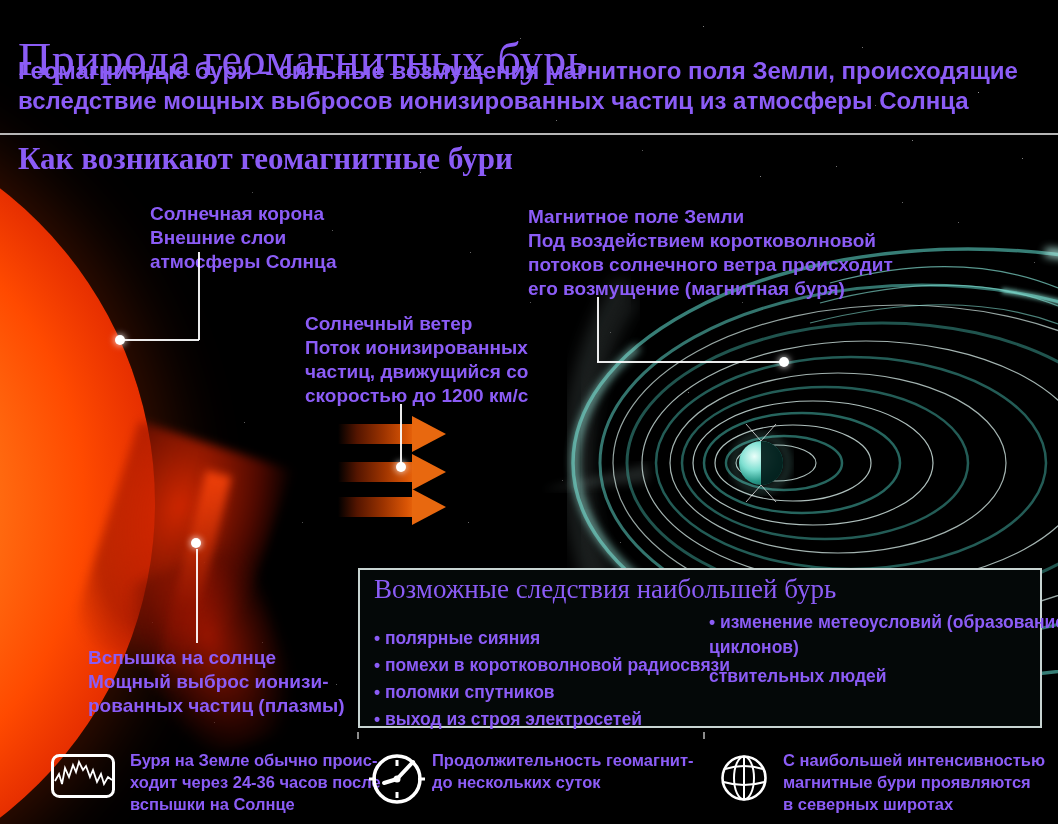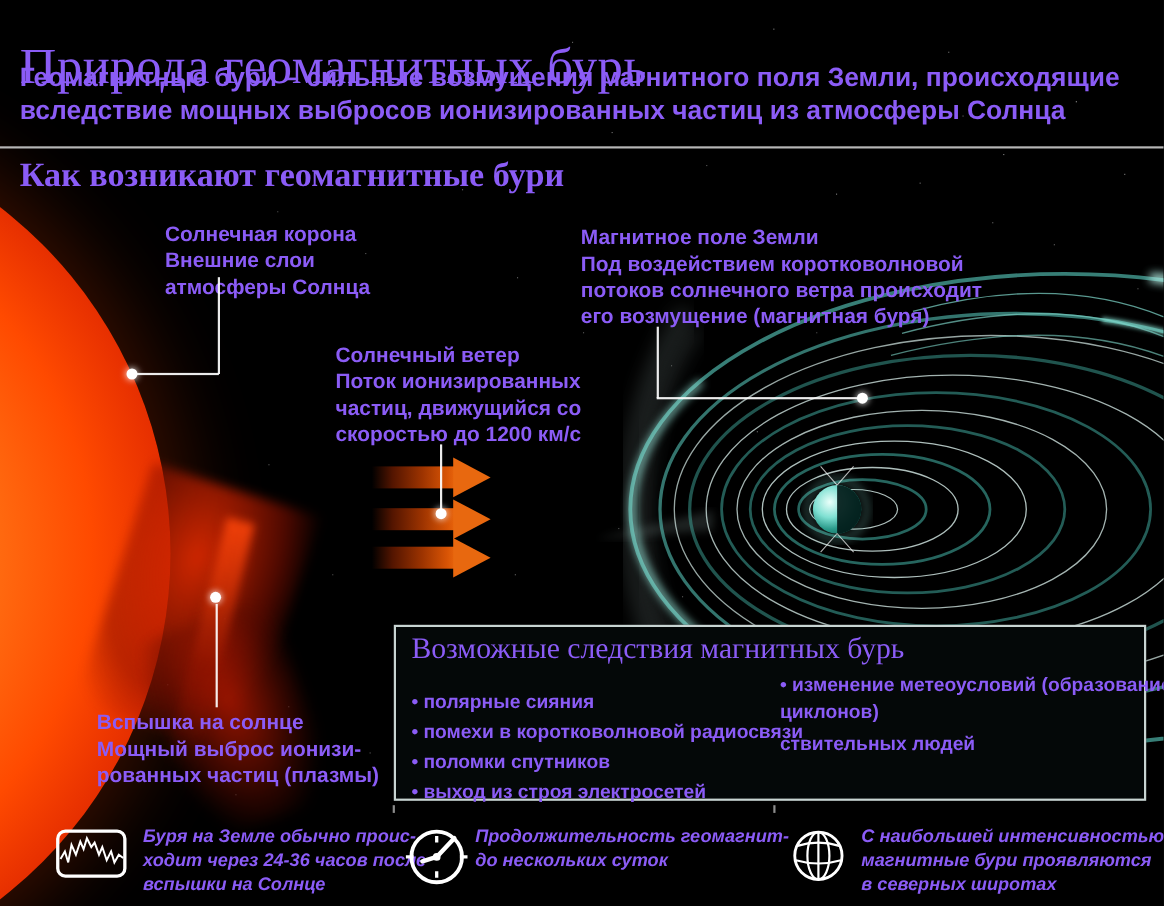--- a/index.html
+++ b/index.html
@@ -64,21 +64,21 @@
   .conbox .ctitle{position:absolute;left:14px;top:4px;font-family:"Liberation Serif",serif;
                   font-size:27px;font-weight:400;white-space:nowrap;}
   .colL{position:absolute;left:14px;top:58px;width:330px;}
   .colL div{font-size:17.5px;font-weight:700;line-height:20px;margin-bottom:7px;white-space:nowrap;}
   .colR{position:absolute;left:349px;top:40px;width:330px;}
   .colR .item{margin-bottom:4px;}
   .colR .item div{font-size:17.5px;font-weight:700;line-height:25px;white-space:nowrap;}
   .tick{position:absolute;width:1.5px;height:7px;background:rgba(255,255,255,.55);z-index:5;}
   
   .fact-text{position:absolute;z-index:5;font-size:16.5px;line-height:22px;font-weight:700;}
-  .fact-text div{white-space:nowrap;font-style:italic;}
+  .fact-text div{white-space:nowrap;}
   .ficon{position:absolute;z-index:5;}
 </style>
 </head>
 <body>
 
 <div class="canvas">
 
   <div class="stars"></div>
 
   <div class="sun"></div>
@@ -191,21 +191,21 @@
   <div class="arrow" style="left:338px;top:454px;">
     <div class="body"></div>
       <div class="head"></div>
   </div>
   <div class="arrow" style="left:338px;top:489px;">
     <div class="body"></div>
       <div class="head"></div>
   </div>
 
   <div class="conbox">
-    <div class="ctitle">Возможные следствия магнитных бурь</div>
+    <div class="ctitle">Возможные следствия наибольшей бурь</div>
     <div class="colL">
       <div>• полярные сияния</div>
       <div>• помехи в коротковолновой радиосвязи</div>
       <div>• поломки спутников</div>
       <div>• выход из строя электросетей</div>
     </div>
     <div class="colR">
       <div class="item">
         <div>• изменение метеоусловий (образование</div>
         <div>циклонов)</div>

